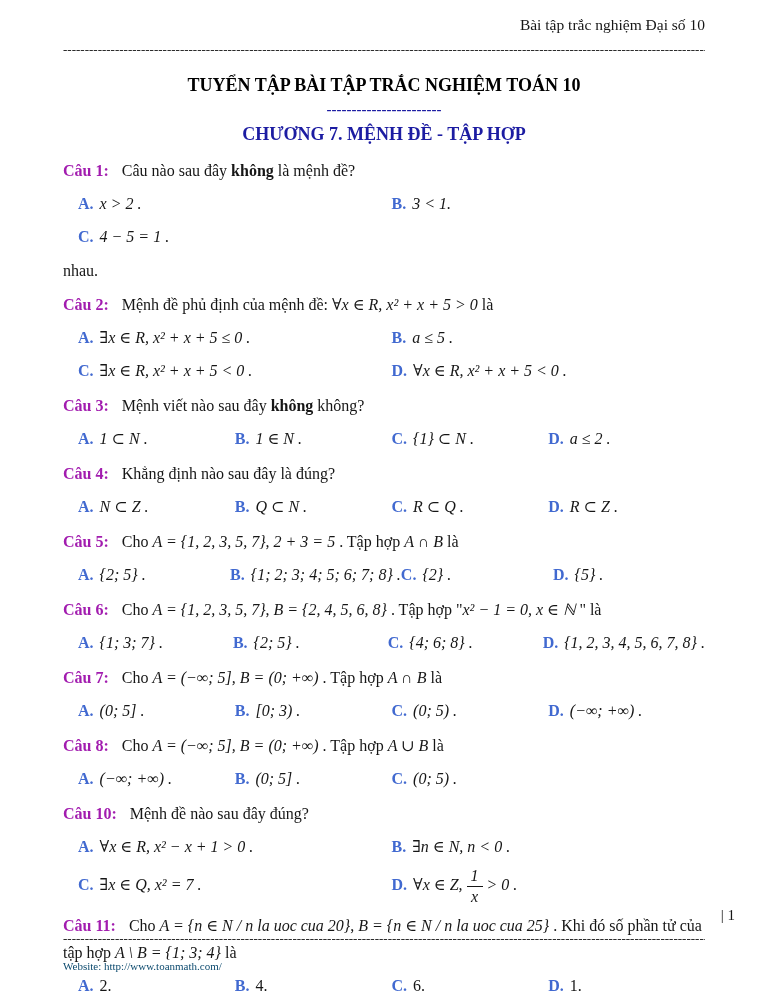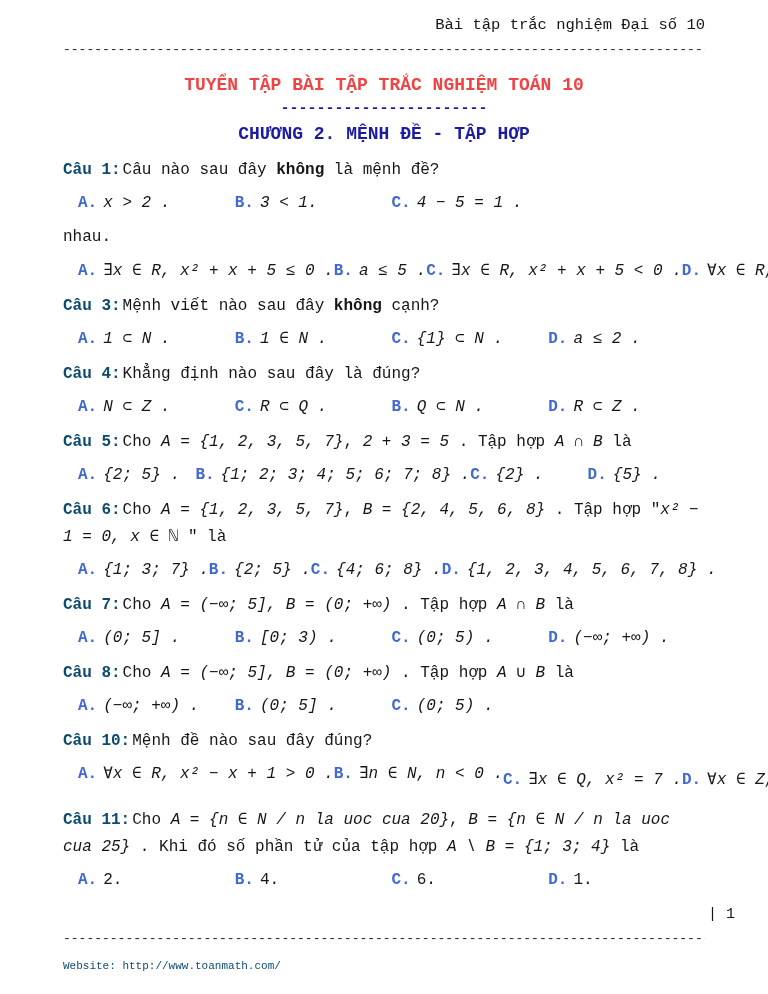--- a/index.html
+++ b/index.html
@@ -9,40 +9,39 @@
     background: #ffffff;
     color: #161616;
     font-family: "Liberation Serif", "DejaVu Serif", serif;
     font-size: 16px;
     overflow: hidden;
   }
   .page {
     position: relative;
     width: 768px; height: 994px;
     padding: 14px 63px 0 63px;
-    font-family: Liberation Mono, monospace;
   }
   .header-line {
     text-align: right;
     font-size: 15.5px;
     line-height: 22px;
     margin-bottom: 7px;
   }
   .sep {
     overflow: hidden;
     white-space: nowrap;
     height: 13px;
     line-height: 13px;
     font-size: 13px;
     letter-spacing: 0;
     color: #1a1a1a;
   }
   .doc-title {
     text-align: center;
-    color: #ef4444;
+    color: #000000;
     font-weight: bold;
     font-size: 18px;
     margin-top: 17px;
     line-height: 24px;
   }
   .title-dashes {
     text-align: center;
     color: #1c1ca2;
     font-weight: bold;
     font-size: 15px;
@@ -56,34 +55,34 @@
     font-size: 18px;
     line-height: 24px;
     margin: 4px 0 8px 0;
   }
   .question { margin: 0; }
   .q-text {
     line-height: 27px;
     padding: 3px 0;
   }
   .q-label {
-    color: #0c4a6e;
-    font-weight: bold;
-    margin-right: 2px;
+    color: #a21caf;
+    font-weight: bold;
+    margin-right: 13px;
   }
   .b { font-weight: bold; }
   .math { font-style: italic; }
   .opts {
     display: grid;
     padding-left: 15px;
     line-height: 33px;
     margin-bottom: 2px;
   }
   .cols4 { grid-template-columns: 1fr 1fr 1fr 1fr; }
-  .cols2 { grid-template-columns: 1fr 1fr 1fr 1fr; }
+  .cols2 { grid-template-columns: 1fr 1fr; }
   .opt { white-space: nowrap; }
   .letter {
     color: #4169d0;
     font-weight: bold;
     margin-right: 6px;
   }
   .cont { line-height: 27px; padding: 2px 0 4px 0; }
   .frac {
     display: inline-flex;
     flex-direction: column;
@@ -118,63 +117,66 @@
 </head>
 <body>
 
 <div class="page">
 
   <div class="header-line">Bài tập trắc nghiệm Đại số 10</div>
   <div class="sep">------------------------------------------------------------------------------------------------------------------------------------------------------------------</div>
 
   <div class="doc-title">TUYỂN TẬP BÀI TẬP TRẮC NGHIỆM TOÁN 10</div>
   <div class="title-dashes">-----------------------</div>
-  <div class="chapter">CHƯƠNG 2. MỆNH ĐỀ - TẬP HỢP</div>
+  <div class="chapter">CHƯƠNG 7. MỆNH ĐỀ - TẬP HỢP</div>
 
   <div class="question">
     <div class="q-text">
       <span class="q-label">Câu 1:</span><span>Câu nào sau đây </span><span class="b">không</span><span> là mệnh đề?</span>
     </div>
     <div class="opts cols2">
       <div class="opt"><span class="letter">A.</span><span class="math">x &gt; 2 .</span></div>
       <div class="opt"><span class="letter">B.</span><span class="math">3 &lt; 1.</span></div>
       <div class="opt"><span class="letter">C.</span><span class="math">4 − 5  = 1 .</span></div>
     </div>
     <div class="cont">nhau.</div>
   </div>
 
   <div class="question">
+    <div class="q-text">
+      <span class="q-label">Câu 2:</span><span>Mệnh đề phủ định của mệnh đề: </span><span class="math">∀x ∈ R, x² + x + 5 &gt; 0</span><span> là</span>
+    </div>
     <div class="opts cols2">
       <div class="opt"><span class="letter">A.</span><span class="math">∃x ∈ R, x² + x + 5 ≤ 0 .</span></div>
       <div class="opt"><span class="letter">B.</span><span class="math">a ≤ 5 .</span></div>
       <div class="opt"><span class="letter">C.</span><span class="math">∃x ∈ R, x² + x + 5 &lt; 0 .</span></div>
       <div class="opt"><span class="letter">D.</span><span class="math">∀x ∈ R, x² + x + 5 &lt; 0 .</span></div>
     </div>
   </div>
 
   <div class="question">
     <div class="q-text">
-      <span class="q-label">Câu 3:</span><span>Mệnh viết nào sau đây </span><span class="b">không</span><span> cạnh?</span>
+      <span class="q-label">Câu 3:</span><span>Mệnh viết nào sau đây </span><span class="b">không</span><span> không?</span>
     </div>
     <div class="opts cols4">
       <div class="opt"><span class="letter">A.</span><span class="math">1 ⊂ N .</span></div>
       <div class="opt"><span class="letter">B.</span><span class="math">1 ∈ N .</span></div>
       <div class="opt"><span class="letter">C.</span><span class="math">{1} ⊂ N .</span></div>
       <div class="opt"><span class="letter">D.</span><span class="math">a ≤ 2 .</span></div>
     </div>
   </div>
 
   <div class="question">
     <div class="q-text">
       <span class="q-label">Câu 4:</span><span>Khẳng định nào sau đây là đúng?</span>
     </div>
     <div class="opts cols4">
       <div class="opt"><span class="letter">A.</span><span class="math">N ⊂ Z .</span></div>
+      <div class="opt"><span class="letter">B.</span><span class="math">Q ⊂ N .</span></div>
       <div class="opt"><span class="letter">C.</span><span class="math">R ⊂ Q .</span></div>
-      <div class="opt"><span class="letter">B.</span><span class="math">Q ⊂ N .</span></div>
       <div class="opt"><span class="letter">D.</span><span class="math">R ⊂ Z .</span></div>
     </div>
   </div>
 
   <div class="question">
     <div class="q-text">
       <span class="q-label">Câu 5:</span><span>Cho </span><span class="math">A = {1, 2, 3, 5, 7}</span><span>,  </span><span class="math">2 + 3 = 5</span><span> . Tập hợp </span><span class="math">A ∩ B</span><span> là</span>
     </div>
     <div class="opts cols4">
       <div class="opt"><span class="letter">A.</span><span class="math">{2; 5} .</span></div>

